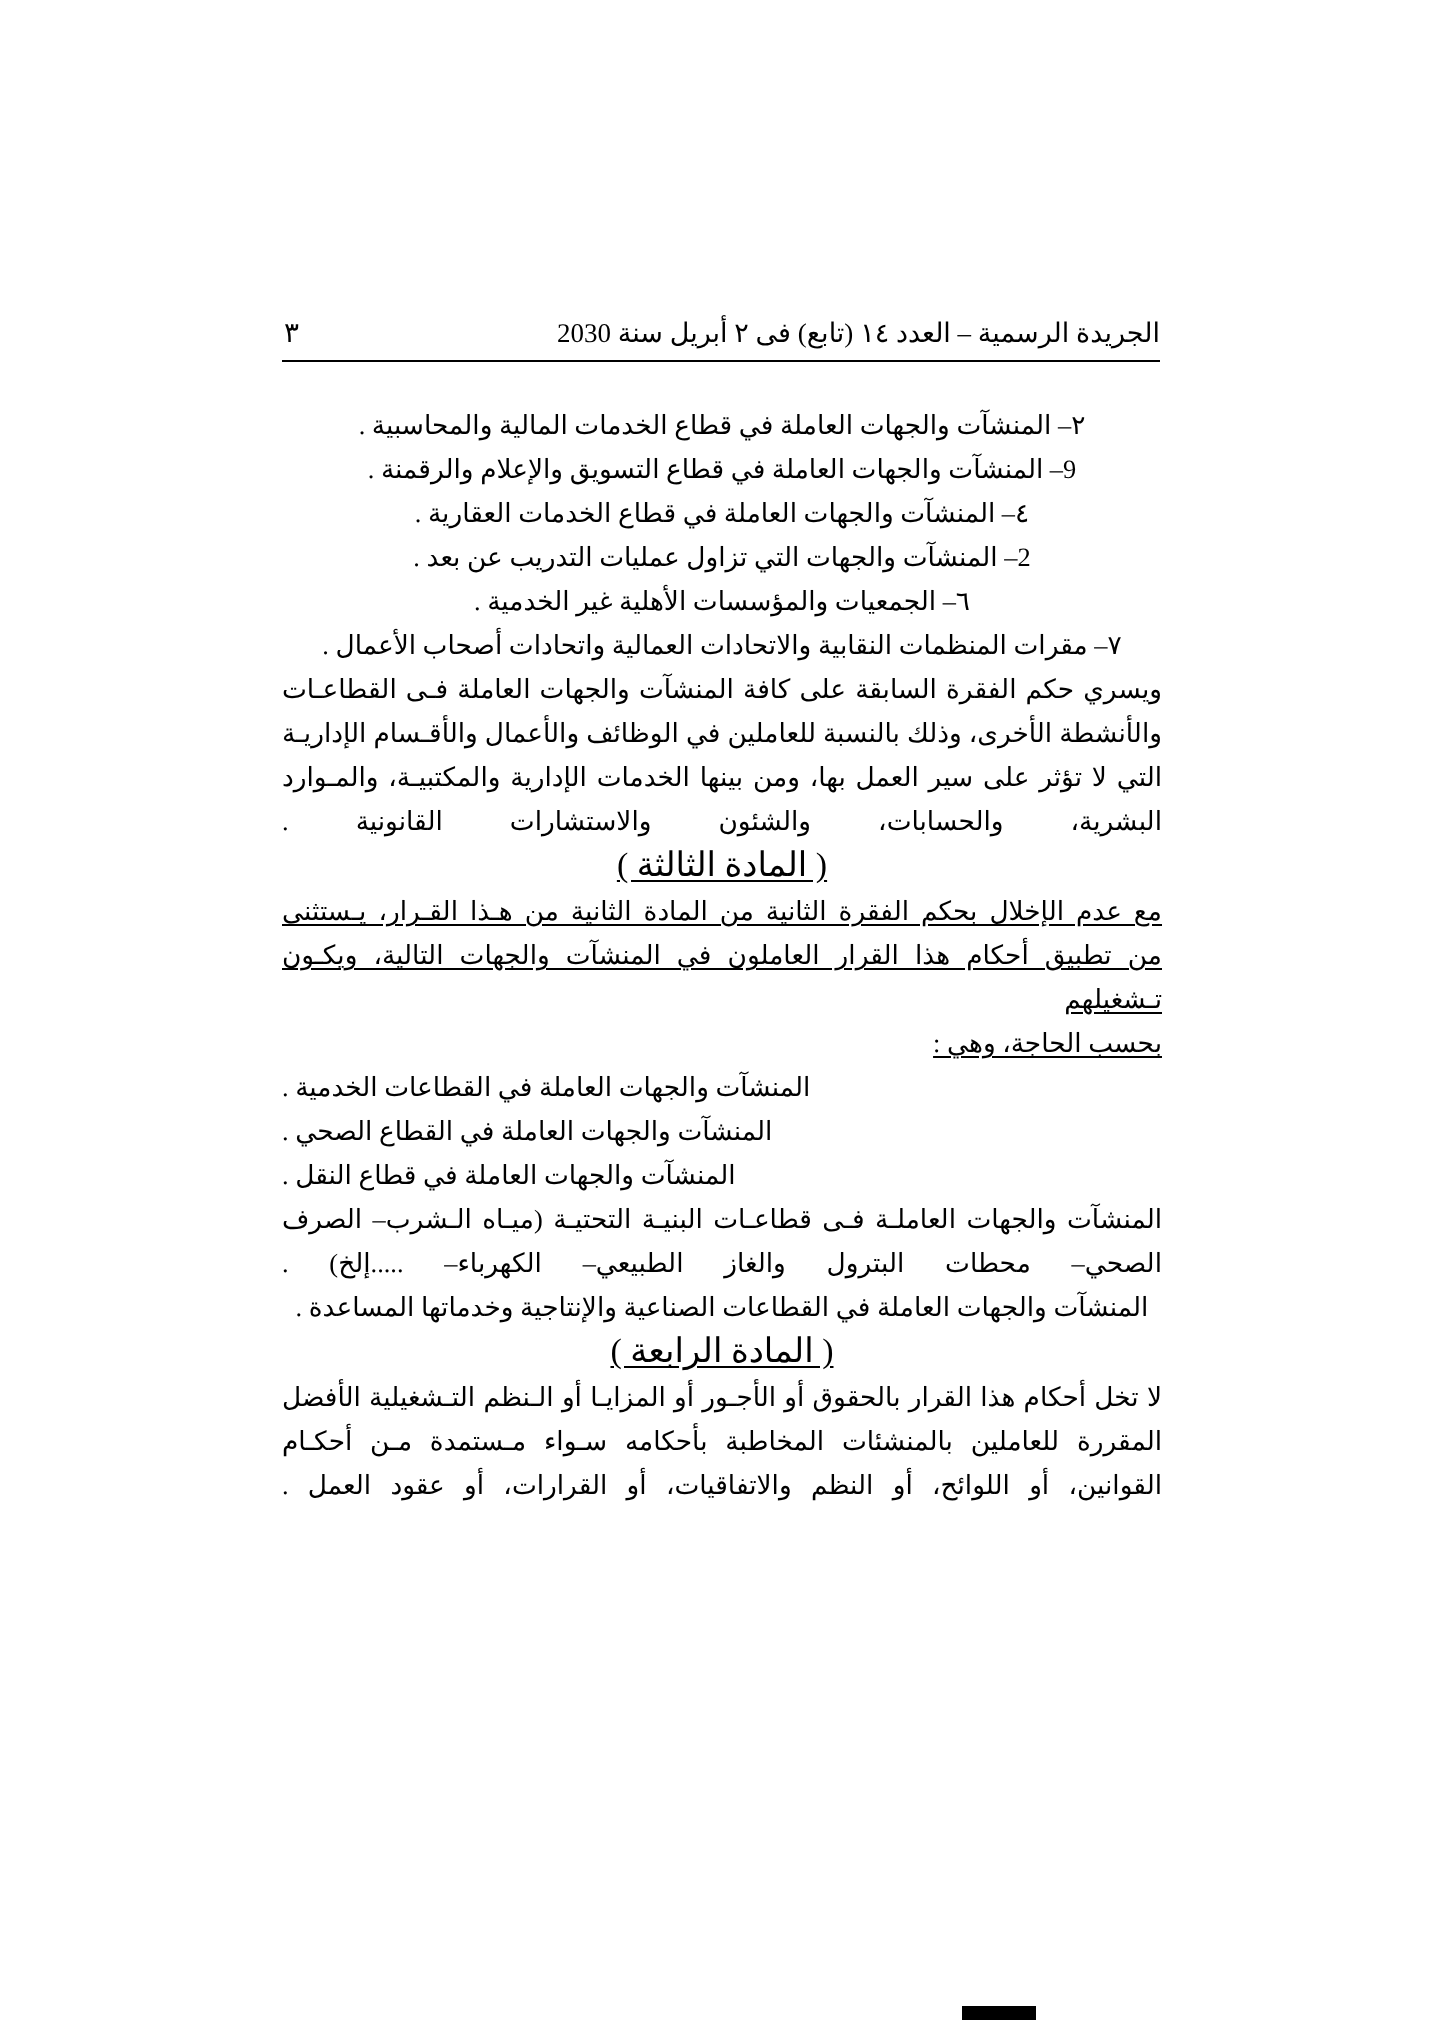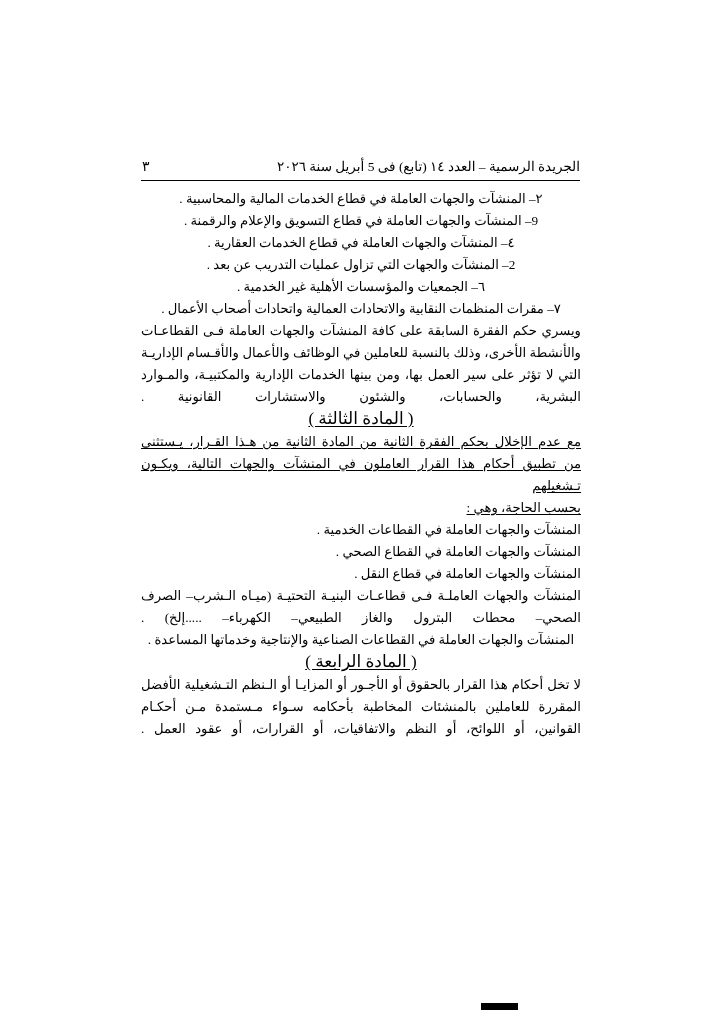--- a/index.html
+++ b/index.html
@@ -45,21 +45,21 @@
     position: absolute;
     top: 180px;
     left: 141px;
     width: 439px;
     height: 1px;
     background: #000000;
   }
   
   .content {
     position: absolute;
-    top: 188px;
+    top: 202px;
     left: 141px;
     width: 440px;
     direction: rtl;
     text-align: justify;
     font-size: 13.2px;
     line-height: 22px;
   }
   .content p {
     margin: 0;
   }
@@ -86,39 +86,39 @@
     font-size: 17px;
   }
   .u {
     text-decoration: underline;
     text-underline-offset: 2px;
   }
   .spaced {
     letter-spacing: 0.6px;
   }
   .list-center {
-    text-align: right;
+    text-align: left;
   }
   
   .bottom-mark {
     position: absolute;
     left: 481px;
     top: 1003px;
     width: 37px;
     height: 7px;
     background: #000000;
   }
 </style>
 </head>
 <body>
 
 <div class="page">
 
   <div class="header">
-    <div class="header-title">الجريدة الرسمية – العدد ١٤ (تابع) فى 5 أبريل سنة ٢٠٢٦</div>
+    <div class="header-title">الجريدة الرسمية – العدد ١٤ (تابع) فى ٢ أبريل سنة 2030</div>
     <div class="header-page">٣</div>
   </div>
 
   <div class="rule"></div>
 
   <div class="content">
 
     <p class="num-item">٢– المنشآت والجهات العاملة في قطاع الخدمات المالية والمحاسبية .</p>
     <p class="num-item">9– المنشآت والجهات العاملة في قطاع التسويق والإعلام والرقمنة .</p>
     <p class="num-item">٤– المنشآت والجهات العاملة في قطاع الخدمات العقارية .</p>

